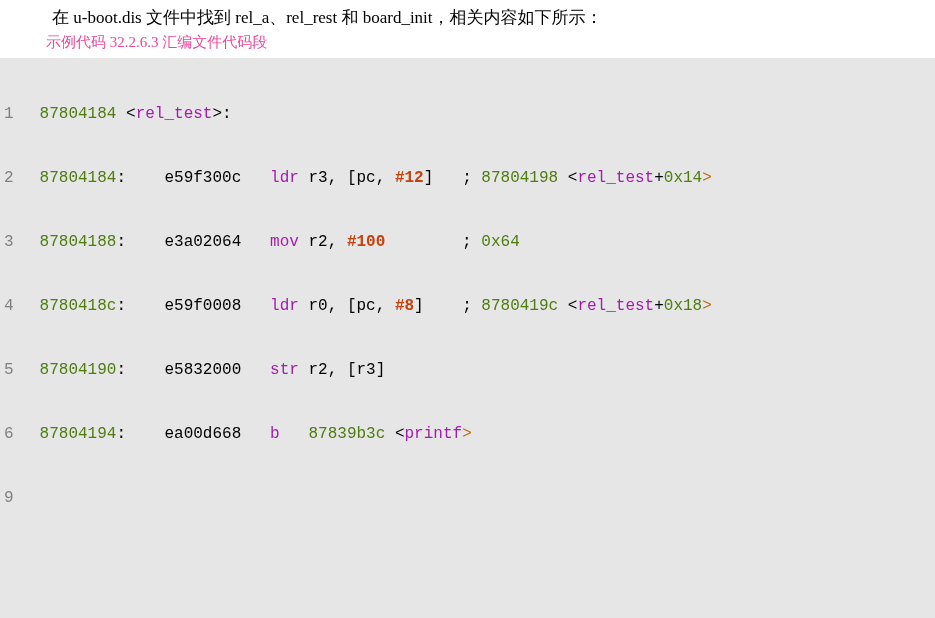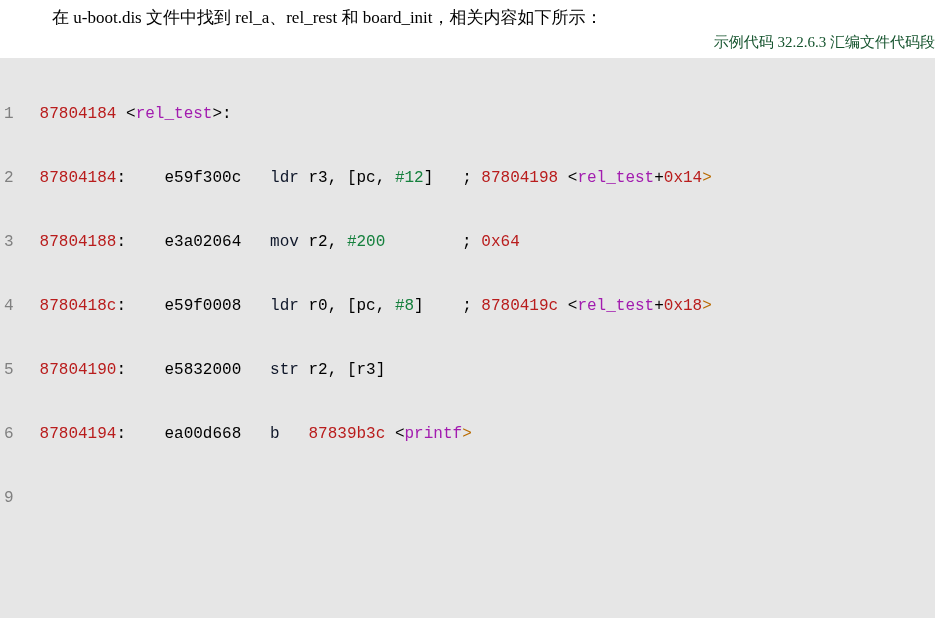--- a/index.html
+++ b/index.html
@@ -8,55 +8,56 @@
     font-family: "SimSun", serif;
     background: #fff;
     width: 935px;
   }
   .intro {
     padding: 6px 0 4px 52px;
     font-size: 17px;
     color: #000;
   }
   .caption {
-    text-align: right;
-    color: #14532d;
+    text-align: left;
+    color: #ec4899;
     font-family: "SimSun", serif;
     font-size: 15px;
     padding-bottom: 6px;
+    padding-left: 46px;
   }
   .code-block {
     background: #e6e6e6;
     font-family: "Courier New", monospace;
     font-size: 16px;
     line-height: 2.0;
     padding: 8px 4px 8px 4px;
     white-space: pre;
     color: #000;
   }
   .code-line { display: block; }
   .ln   { color: #808080; display:inline-block; width: 26px; }
-  .addr { color: #b91c1c; margin-top: 20px; }
+  .addr { color: #4d7c0f; margin-top: 20px; }
   .sym  { color: #a21caf; }
-  .kw   { color: #0f172a; }
-  .num  { color: #15803d; }
+  .kw   { color: #a21caf; }
+  .num  { color: #c2410c; font-weight: bold; }
   .punc { color: #000; }
   .txt  { color: #000; text-align: right; }
   .gt   { color: #b96b00; }
 </style>
 </head>
 <body>
 
 <div class="intro">在 u-boot.dis 文件中找到 rel_a、rel_rest 和 board_init，相关内容如下所示：</div>
 <div class="caption">示例代码 32.2.6.3 汇编文件代码段</div>
 
 <div class="code-block">
 <span class="code-line"><span class="ln">1</span> <span class="addr">87804184</span> <span class="punc">&lt;</span><span class="sym">rel_test</span><span class="punc">&gt;:</span></span>
 <span class="code-line"><span class="ln">2</span> <span class="addr">87804184</span><span class="punc">:</span>    <span class="txt">e59f300c</span>   <span class="kw">ldr</span> <span class="txt">r3, [pc, </span><span class="num">#12</span><span class="txt">]</span>   <span class="punc">;</span> <span class="addr">87804198</span> <span class="punc">&lt;</span><span class="sym">rel_test</span><span class="punc">+</span><span class="addr">0x14</span><span class="gt">&gt;</span></span>
-<span class="code-line"><span class="ln">3</span> <span class="addr">87804188</span><span class="punc">:</span>    <span class="txt">e3a02064</span>   <span class="kw">mov</span> <span class="txt">r2, </span><span class="num">#200</span>        <span class="punc">;</span> <span class="addr">0x64</span></span>
+<span class="code-line"><span class="ln">3</span> <span class="addr">87804188</span><span class="punc">:</span>    <span class="txt">e3a02064</span>   <span class="kw">mov</span> <span class="txt">r2, </span><span class="num">#100</span>        <span class="punc">;</span> <span class="addr">0x64</span></span>
 <span class="code-line"><span class="ln">4</span> <span class="addr">8780418c</span><span class="punc">:</span>    <span class="txt">e59f0008</span>   <span class="kw">ldr</span> <span class="txt">r0, [pc, </span><span class="num">#8</span><span class="txt">]</span>    <span class="punc">;</span> <span class="addr">8780419c</span> <span class="punc">&lt;</span><span class="sym">rel_test</span><span class="punc">+</span><span class="addr">0x18</span><span class="gt">&gt;</span></span>
 <span class="code-line"><span class="ln">5</span> <span class="addr">87804190</span><span class="punc">:</span>    <span class="txt">e5832000</span>   <span class="kw">str</span> <span class="txt">r2, [r3]</span></span>
 <span class="code-line"><span class="ln">6</span> <span class="addr">87804194</span><span class="punc">:</span>    <span class="txt">ea00d668</span>   <span class="kw">b</span>   <span class="addr">87839b3c</span> <span class="punc">&lt;</span><span class="sym">printf</span><span class="gt">&gt;</span></span>
 <span class="code-line"><span class="ln">9</span></span>
 
 
 
 
 
 

